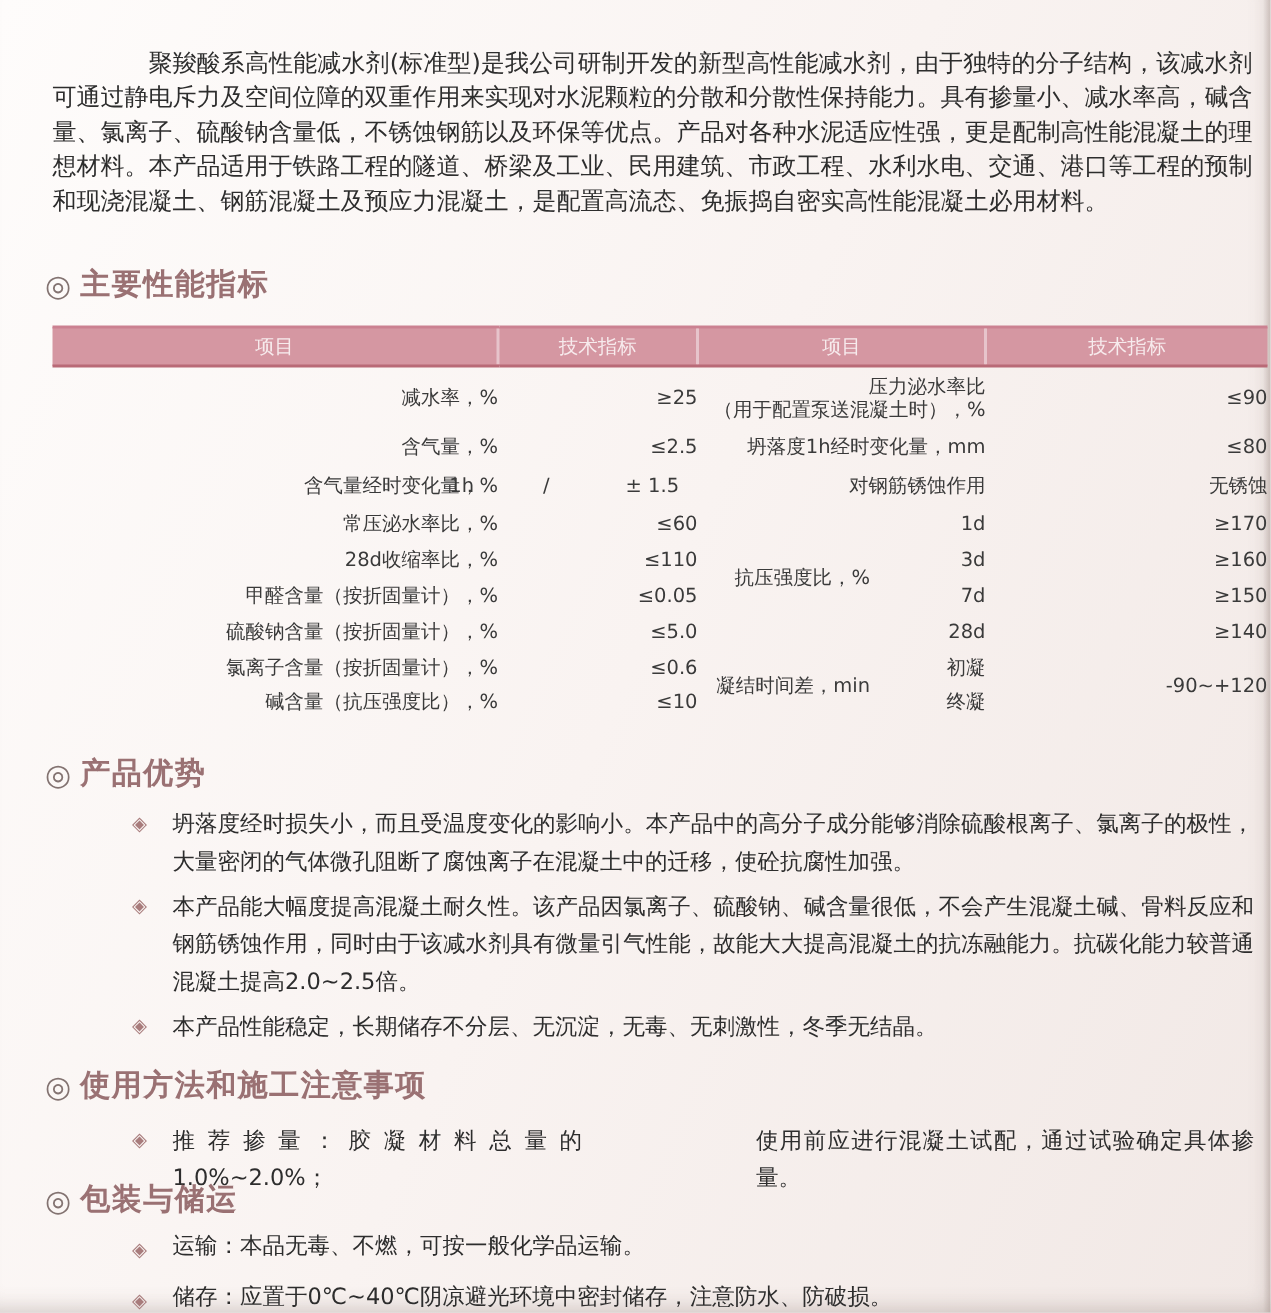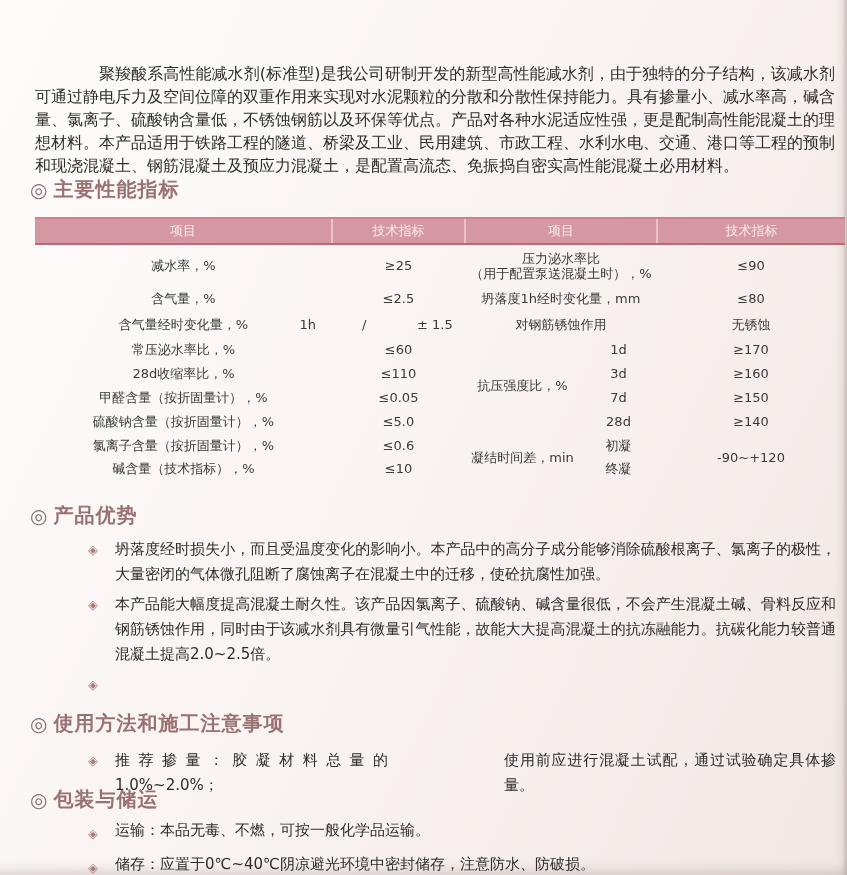--- a/index.html
+++ b/index.html
@@ -17,21 +17,21 @@
     overflow:hidden;
   }
   .edge-right {
     position:absolute; top:0; right:0; width:5px; height:100%;
     background:linear-gradient(to right, rgba(0,0,0,0), rgba(120,100,92,0.22));
   }
   
   .intro {
     position:absolute; left:35px; top:30px; width:800px;
     font-size:16px; line-height:23px; color:#2d2d2d;
-    text-indent:64px; text-align:justify;margin-top:32px;
+    text-indent:64px; text-align:justify;
   }
   
   .section-heading {
     position:absolute; left:30px;
     display:flex; align-items:center; gap:6px;
     font-weight:bold; font-size:20px; letter-spacing:1px;
     color:var(--heading-color,#9a7173);
   }
   .section-heading .marker {
     font-weight:normal; font-size:20px; color:#837371; letter-spacing:0;
@@ -46,21 +46,21 @@
     background:var(--header-bg,#d597a2);
     color:#f7ebed;
     font-weight:normal; font-size:13px;
     height:26px; text-align:center;
     border-top:2px solid #cb8191;
     border-bottom:2px solid #b96a77;
     font-family:Liberation Serif, serif;
   }
   .perf-table th + th { border-left:2px solid #e7c4cb;margin-top:40px; }
   .perf-table td {
-    text-align:center; vertical-align:middle;
+    text-align:right; vertical-align:middle;
     padding:0; line-height:16px;
   }
   .two-line div { line-height:15px; }
   .rel { position:relative; }
   .pos-1h { position:absolute; right:16px; top:50%; transform:translateY(-50%); }
   .pos-slash { position:absolute; left:30px; top:50%; transform:translateY(-50%); }
   .pos-pm { position:absolute; left:85px; top:50%; transform:translateY(-50%); }
   
   .bullets {
     position:absolute; left:88px; width:748px;
@@ -161,21 +161,21 @@
         <td>≥140</td>
       </tr>
       <tr style="height:23px">
         <td>氯离子含量（按折固量计），%</td>
         <td>≤0.6</td>
         <td rowspan="2">凝结时间差，min</td>
         <td>初凝</td>
         <td rowspan="2">-90~+120</td>
       </tr>
       <tr style="height:24px">
-        <td>碱含量（技术指标），%</td>
+        <td>碱含量（抗压强度比），%</td>
         <td>≤10</td>
         <td>终凝</td>
       </tr>
     </tbody>
   </table>
 
   <div class="section-heading" style="top:502px">
     <span class="marker">◎</span>
     <span>产品优势</span>
   </div>
@@ -183,20 +183,21 @@
     <li>
       <span class="diamond">◈</span>
       <span>坍落度经时损失小，而且受温度变化的影响小。本产品中的高分子成分能够消除硫酸根离子、氯离子的极性，大量密闭的气体微孔阻断了腐蚀离子在混凝土中的迁移，使砼抗腐性加强。</span>
     </li>
     <li>
       <span class="diamond">◈</span>
       <span>本产品能大幅度提高混凝土耐久性。该产品因氯离子、硫酸钠、碱含量很低，不会产生混凝土碱、骨料反应和钢筋锈蚀作用，同时由于该减水剂具有微量引气性能，故能大大提高混凝土的抗冻融能力。抗碳化能力较普通混凝土提高2.0~2.5倍。</span>
     </li>
     <li>
       <span class="diamond">◈</span>
+      <span>本产品性能稳定，长期储存不分层、无沉淀，无毒、无刺激性，冬季无结晶。</span>
     </li>
   </ul>
 
   <div class="section-heading" style="top:710px">
     <span class="marker">◎</span>
     <span>使用方法和施工注意事项</span>
   </div>
   <ul class="bullets" style="top:748px">
     <li>
       <span class="diamond">◈</span>

